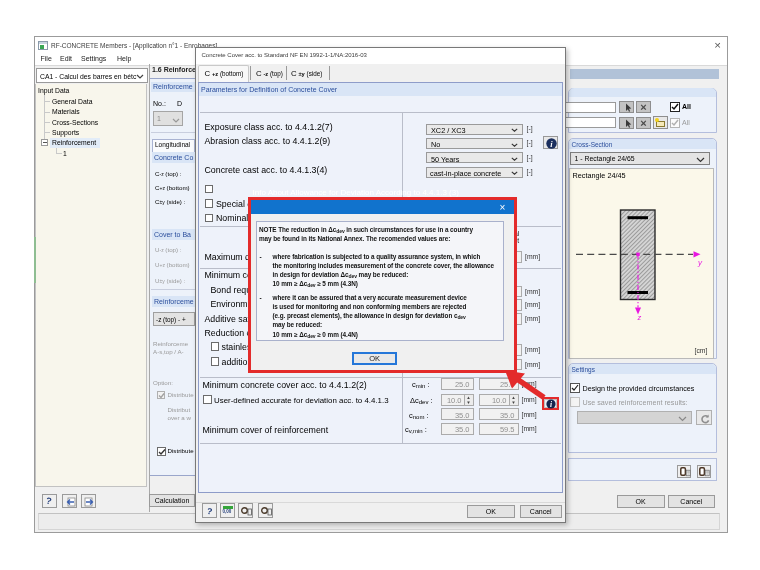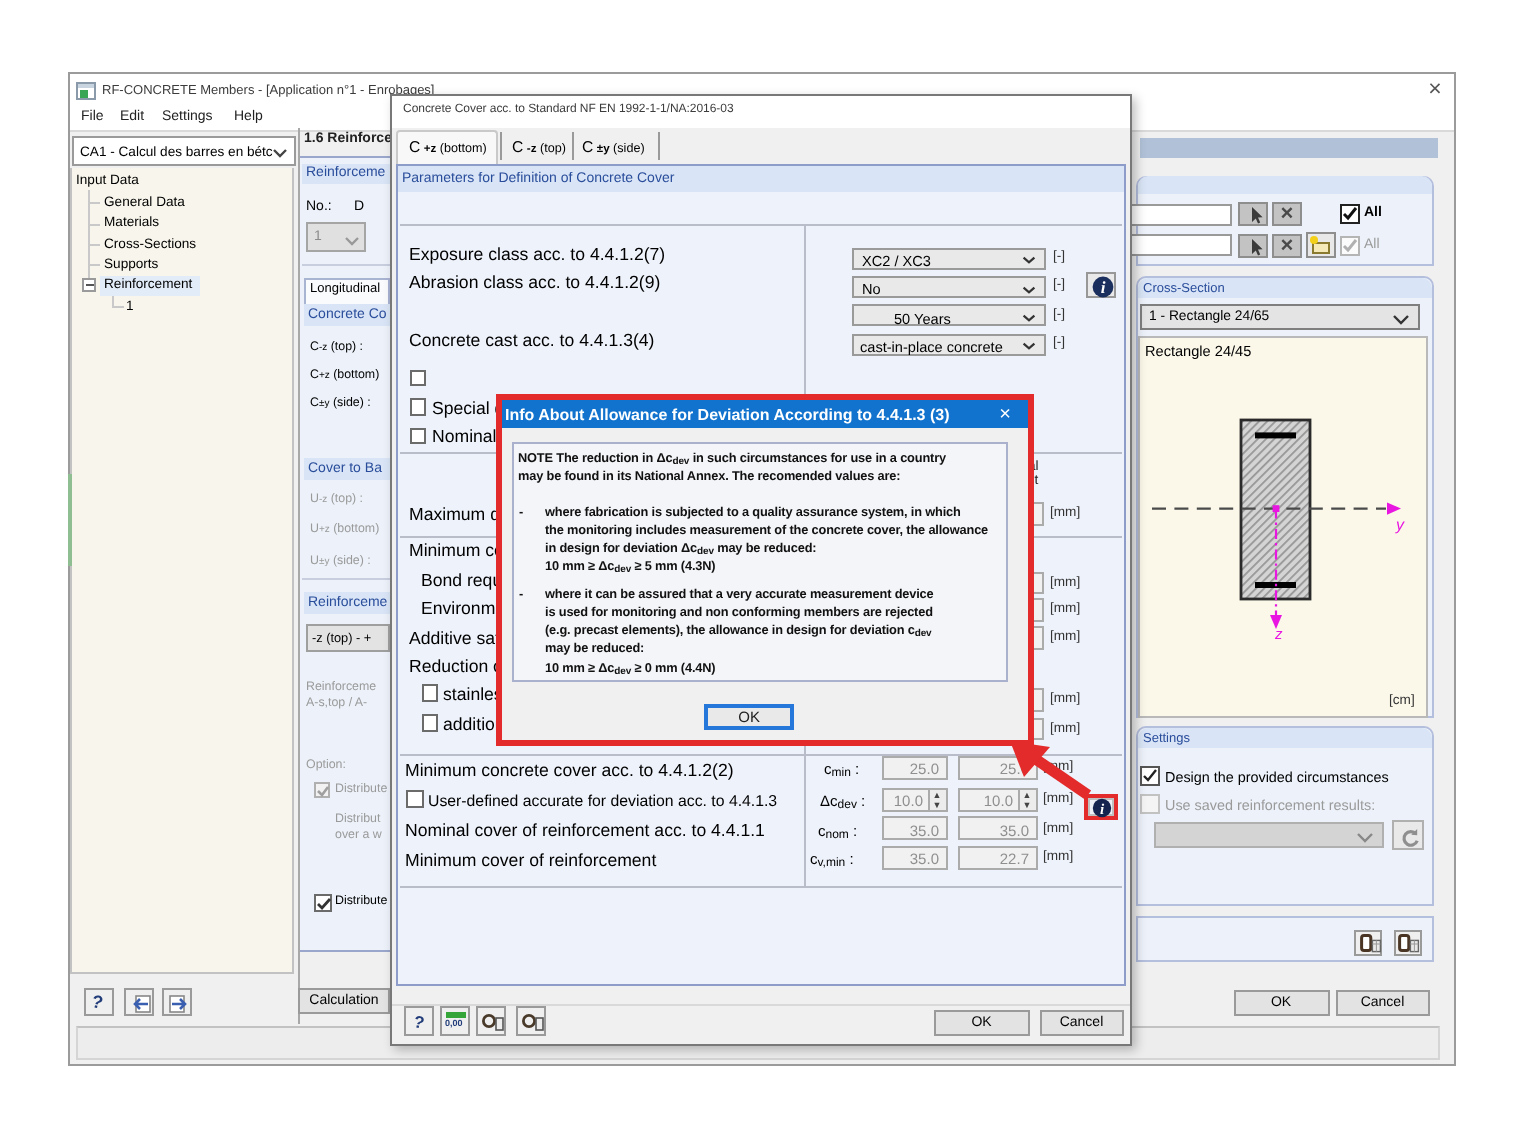--- a/index.html
+++ b/index.html
@@ -256,21 +256,21 @@
         <path d="M0.8 0.8 L3.5 3.2 L6.2 0.8" stroke="#333" stroke-width="1.1" fill="none"></path>
       </svg>
     </div>
 <div class="a combo" style="left:426px;top:138px;width:97px;height:11px">
       <div class="a" style="left:4px;top:1.4px;font-size:7.3px;white-space:nowrap">No</div>
       <svg class="a" style="right:4px;top:3.5px" width="7" height="4">
         <path d="M0.8 0.8 L3.5 3.2 L6.2 0.8" stroke="#333" stroke-width="1.1" fill="none"></path>
       </svg>
     </div>
 <div class="a combo" style="left:426px;top:152.3px;width:97px;height:11px">
-      <div class="a" style="left:20px;top:1.4px;font-size:7.3px;white-space:nowrap">50 Years</div>
+      <div class="a" style="left:4px;top:1.4px;font-size:7.3px;white-space:nowrap">50 Years</div>
       <svg class="a" style="right:4px;top:3.5px" width="7" height="4">
         <path d="M0.8 0.8 L3.5 3.2 L6.2 0.8" stroke="#333" stroke-width="1.1" fill="none"></path>
       </svg>
     </div>
 <div class="a combo" style="left:426px;top:166.5px;width:97px;height:11px">
       <div class="a" style="left:3px;top:1.4px;font-size:7.3px;white-space:nowrap">cast-in-place concrete</div>
       <svg class="a" style="right:4px;top:3.5px" width="7" height="4">
         <path d="M0.8 0.8 L3.5 3.2 L6.2 0.8" stroke="#333" stroke-width="1.1" fill="none"></path>
       </svg>
     </div>
@@ -327,29 +327,28 @@
 <div class="a vbox" style="left:479px;top:377.7px;width:39.5px;height:12px;padding:1.8px 3px 0 0">25.0</div>
 <div class="a mm" style="left:521.5px;top:380px">[mm]</div>
 <div class="a cb" style="left:202.5px;top:395px;width:9px;height:9px"></div>
 <div class="a" style="left:214px;top:396px;font-size:7.9px;white-space:nowrap">User-defined accurate for deviation acc. to 4.4.1.3</div>
 <div class="a" style="left:410px;top:395.8px;font-size:7.5px;white-space:nowrap">Δc<span style="font-size:6px;vertical-align:-1px">dev</span> :</div>
 <div class="a vbox" style="left:440.5px;top:393.6px;width:33px;height:12px;padding:1.8px 11px 0 0">10.0</div>
 <div class="a" style="left:463.5px;top:394.6px;width:9px;height:10px;background:#ececec;border-left:1px solid #ababab;font-size:4.5px;line-height:5px;text-align:center;color:#444">▲<br>▼</div>
 <div class="a vbox" style="left:479px;top:393.6px;width:39.5px;height:12px;padding:1.8px 11px 0 0">10.0</div>
 <div class="a" style="left:508.5px;top:394.6px;width:9px;height:10px;background:#ececec;border-left:1px solid #ababab;font-size:4.5px;line-height:5px;text-align:center;color:#444">▲<br>▼</div>
 <div class="a mm" style="left:521.5px;top:396px">[mm]</div>
-<div class="a t" style="left:202.5px;top:410px">Nominal cover of reinforcement acc. to 4.4.1.1</div>
 <div class="a" style="left:409px;top:410.5px;font-size:7.5px;white-space:nowrap">c<span style="font-size:6px;vertical-align:-1px">nom</span> :</div>
 <div class="a vbox" style="left:440.5px;top:408.2px;width:33px;height:12px;padding:1.8px 3px 0 0">35.0</div>
 <div class="a vbox" style="left:479px;top:408.2px;width:39.5px;height:12px;padding:1.8px 3px 0 0">35.0</div>
 <div class="a mm" style="left:521.5px;top:410.5px">[mm]</div>
 <div class="a t" style="left:202.5px;top:424.7px">Minimum cover of reinforcement</div>
 <div class="a" style="left:405px;top:425.2px;font-size:7.5px;white-space:nowrap">c<span style="font-size:6px;vertical-align:-1px">v,min</span> :</div>
 <div class="a vbox" style="left:440.5px;top:422.7px;width:33px;height:12px;padding:1.8px 3px 0 0">35.0</div>
-<div class="a vbox" style="left:479px;top:422.7px;width:39.5px;height:12px;padding:1.8px 3px 0 0">22.7</div>
+<div class="a vbox" style="left:479px;top:422.7px;width:39.5px;height:12px;padding:1.8px 3px 0 0">59.5</div>
 <div class="a mm" style="left:521.5px;top:425.2px">[mm]</div>
 <div class="a sep" style="left:200px;top:443.3px;width:361px"></div>
 
 <div class="a" style="left:196px;top:501.5px;width:369px;height:1px;background:#d9d9d9"></div>
 <div class="a btn" style="left:202px;top:503px;width:15px;height:14.5px;background:#efefef">
   <div class="a" style="left:3.5px;top:1.5px;font-size:8.5px;font-weight:bold;color:#223d7a;transform:rotate(12deg)">?</div>
 </div>
 <div class="a btn" style="left:220px;top:503px;width:15px;height:14.5px;background:#efefef">
   <div class="a" style="left:1.5px;top:1.5px;width:10px;height:3px;background:#35a53a"></div>
   <div class="a" style="left:1.5px;top:5px;font-size:4.5px;color:#223d7a;font-weight:bold;line-height:6px">0,00</div>
@@ -375,21 +374,21 @@
 </svg>
 <div class="a" style="left:541.5px;top:396.5px;width:17.5px;height:13.5px;border:2.2px solid #e32b2b;background:#eef2fa"></div>
 <div class="a" style="left:544px;top:398.8px;width:12.5px;height:9px;background:#eceff5;border:1px solid #c0c0c0"></div>
 <svg class="a" style="left:545.5px;top:398.5px" width="10" height="10">
       <circle cx="5" cy="5" r="4.6" fill="#14244e"></circle>
       <text x="5" y="7.8" text-anchor="middle" fill="#fff" font-size="7.5" font-weight="bold" font-style="italic" font-family="Liberation Serif">i</text>
     </svg>
 
 <div class="a" style="left:248px;top:197px;width:269px;height:175.5px;background:#f0f0f0;border:3px solid #e32b2b"></div>
 <div class="a" style="left:251px;top:200px;width:263px;height:14px;background:#1173cd"></div>
-<div class="a" style="left:252.5px;top:203px;font-size:8px;font-weight:bold;color:#fff;white-space:nowrap">Info About Allowance for Deviation According to 4.4.1.3 (3)</div>
+<div class="a" style="left:252.5px;top:188px;font-size:8px;font-weight:normal;color:#fff;white-space:nowrap">Info About Allowance for Deviation According to 4.4.1.3 (3)</div>
 <div class="a" style="left:496px;top:200.5px;width:13px;height:13px;color:#fff;font-size:10px;line-height:13px;text-align:center">×</div>
 <div class="a" style="left:255.5px;top:220.5px;width:248px;height:120.5px;background:#f4f5f9;border:1px solid #a9b1cc"></div>
 <div class="a pl" style="left:259px;top:226.2px">NOTE The reduction in Δc<span style="font-size:5px;vertical-align:-1px">dev</span> in such circumstances for use in a country</div>
 <div class="a pl" style="left:259px;top:235.4px">may be found in its National Annex. The recomended values are:</div>
 <div class="a pl" style="left:259.5px;top:253.2px">-</div>
 <div class="a pl" style="left:272.5px;top:253.2px">where fabrication is subjected to a quality assurance system, in which</div>
 <div class="a pl" style="left:272.5px;top:262.1px">the monitoring includes measurement of the concrete cover, the allowance</div>
 <div class="a pl" style="left:272.5px;top:270.8px">in design for deviation Δc<span style="font-size:5px;vertical-align:-1px">dev</span> may be reduced:</div>
 <div class="a pl" style="left:272.5px;top:280.4px">10 mm ≥ Δc<span style="font-size:5px;vertical-align:-1px">dev</span> ≥ 5 mm (4.3N)</div>
 <div class="a pl" style="left:259.5px;top:293.6px">-</div>

